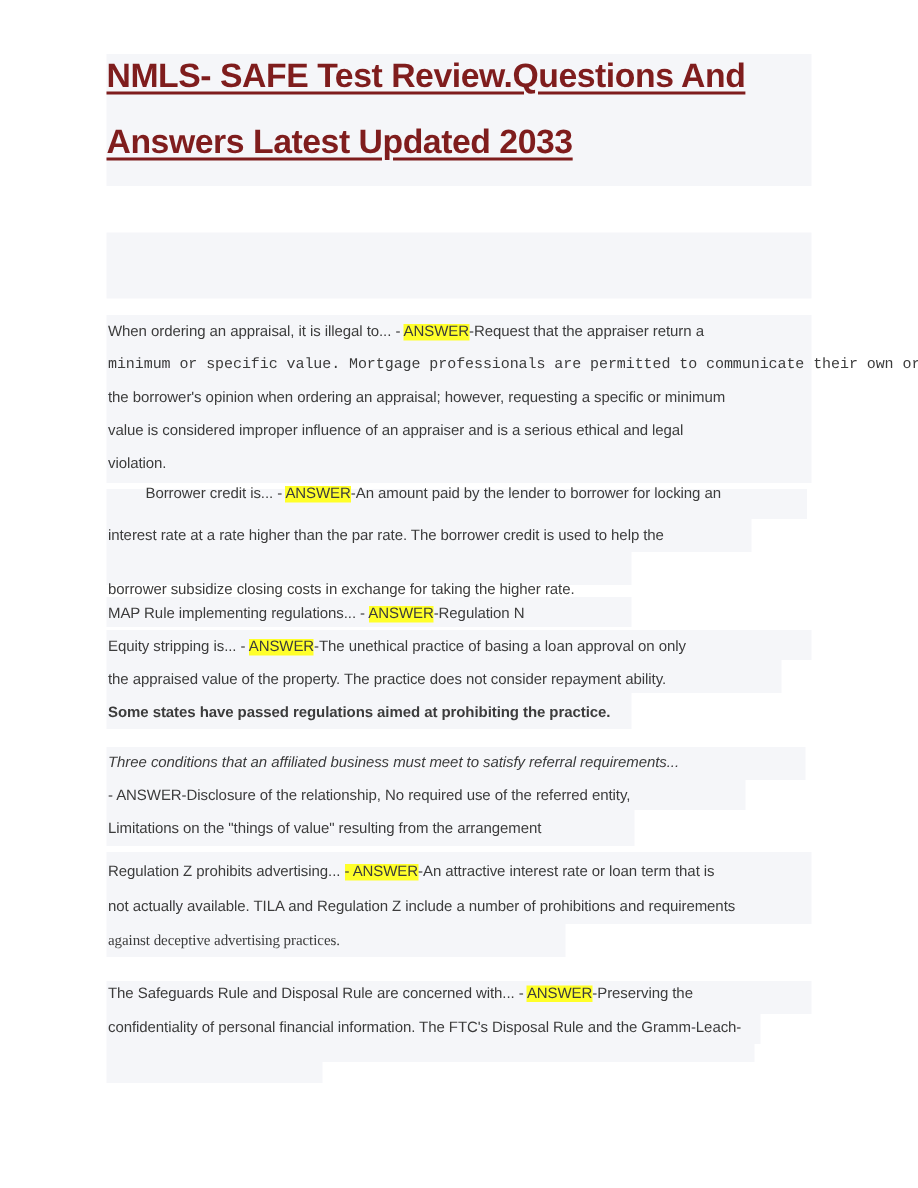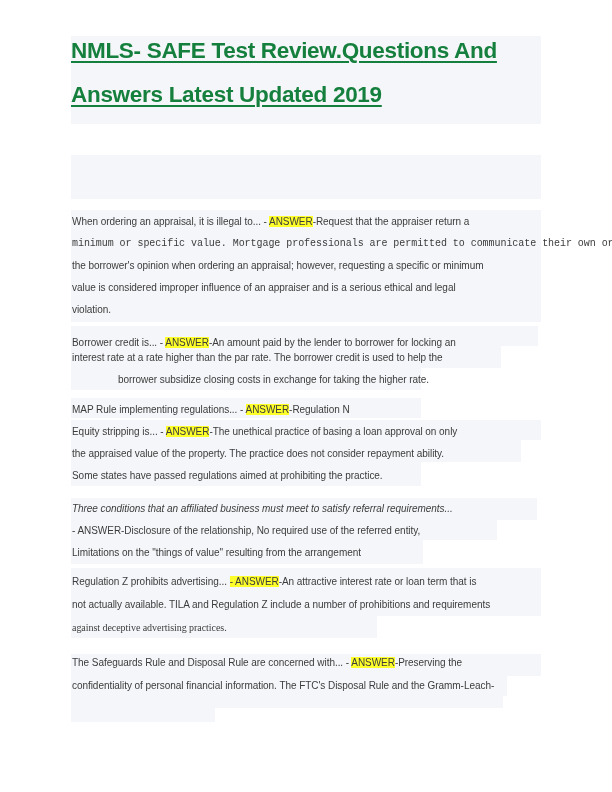--- a/index.html
+++ b/index.html
@@ -25,21 +25,21 @@
       top: 36px;
       width: 470px;
       height: 88px;
       background: #f5f6f9;
     }
     .title-line {
       position: absolute;
       left: 0;
       font-size: 22.5px;
       font-weight: bold;
-      color: #15803d;
+      color: #7f1d1d;
       text-decoration: underline;
       text-decoration-thickness: 2px;
       text-underline-offset: 3px;
       white-space: nowrap;
       letter-spacing: -0.3px;
     }
     .blank-block {
       position: absolute;
       left: 71px;
       top: 155px;
@@ -58,21 +58,21 @@
     }
     .hl {
       background: #ffff2a;
     }
   </style>
 </head>
 <body>
 
 <div class="title-block">
   <div class="title-line" style="top:2px;">NMLS- SAFE Test Review.Questions And</div>
-  <div class="title-line" style="top:46px;">Answers Latest Updated 2019</div>
+  <div class="title-line" style="top:46px;">Answers Latest Updated 2033</div>
 </div>
 
 <div class="blank-block"></div>
 
 <div class="shade" style="left:71px;top:210px;width:470px;height:112px;"></div>
 <div class="shade" style="left:71px;top:326px;width:467px;height:20px;"></div>
 <div class="shade" style="left:71px;top:346px;width:430px;height:22px;"></div>
 <div class="shade" style="left:71px;top:368px;width:350px;height:22px;"></div>
 <div class="shade" style="left:71px;top:398px;width:350px;height:20px;"></div>
 <div class="shade" style="left:71px;top:420px;width:470px;height:20px;"></div>
@@ -93,39 +93,39 @@
   <div class="line" style="top:215px;">
     <span>When ordering an appraisal, it is illegal to... - </span><span class="hl">ANSWER</span><span>-Request that the appraiser return a</span>
   </div>
   <div class="line" style="top:237px;font-family:Liberation Mono, monospace;">minimum or specific value. Mortgage professionals are permitted to communicate their own or</div>
   <div class="line" style="top:259px;text-align:right;">the borrower's opinion when ordering an appraisal; however, requesting a specific or minimum</div>
   <div class="line" style="top:281px;">value is considered improper influence of an appraiser and is a serious ethical and legal</div>
   <div class="line" style="top:303px;">violation.</div>
 </div>
 
 <div>
-  <div class="line" style="top:336px;">
+  <div class="line" style="top:323px;margin-left:25px;">
     <span>Borrower credit is... - </span><span class="hl">ANSWER</span><span>-An amount paid by the lender to borrower for locking an</span>
   </div>
   <div class="line" style="top:351px;">interest rate at a rate higher than the par rate. The borrower credit is used to help the</div>
-  <div class="line" style="top:373px;margin-left:46px;">borrower subsidize closing costs in exchange for taking the higher rate.</div>
+  <div class="line" style="top:387px;">borrower subsidize closing costs in exchange for taking the higher rate.</div>
 </div>
 
 <div>
   <div class="line" style="top:403px;">
     <span>MAP Rule implementing regulations... - </span><span class="hl">ANSWER</span><span>-Regulation N</span>
   </div>
 </div>
 
 <div>
   <div class="line" style="top:425px;">
     <span>Equity stripping is... - </span><span class="hl">ANSWER</span><span>-The unethical practice of basing a loan approval on only</span>
   </div>
   <div class="line" style="top:447px;">the appraised value of the property. The practice does not consider repayment ability.</div>
-  <div class="line" style="top:469px;">Some states have passed regulations aimed at prohibiting the practice.</div>
+  <div class="line" style="top:469px;font-weight:bold;">Some states have passed regulations aimed at prohibiting the practice.</div>
 </div>
 
 <div>
   <div class="line" style="top:502px;font-style:italic;">Three conditions that an affiliated business must meet to satisfy referral requirements...</div>
   <div class="line" style="top:524px;">- ANSWER-Disclosure of the relationship, No required use of the referred entity,</div>
   <div class="line" style="top:546px;">Limitations on the "things of value" resulting from the arrangement</div>
 </div>
 
 <div>
   <div class="line" style="top:575px;">

